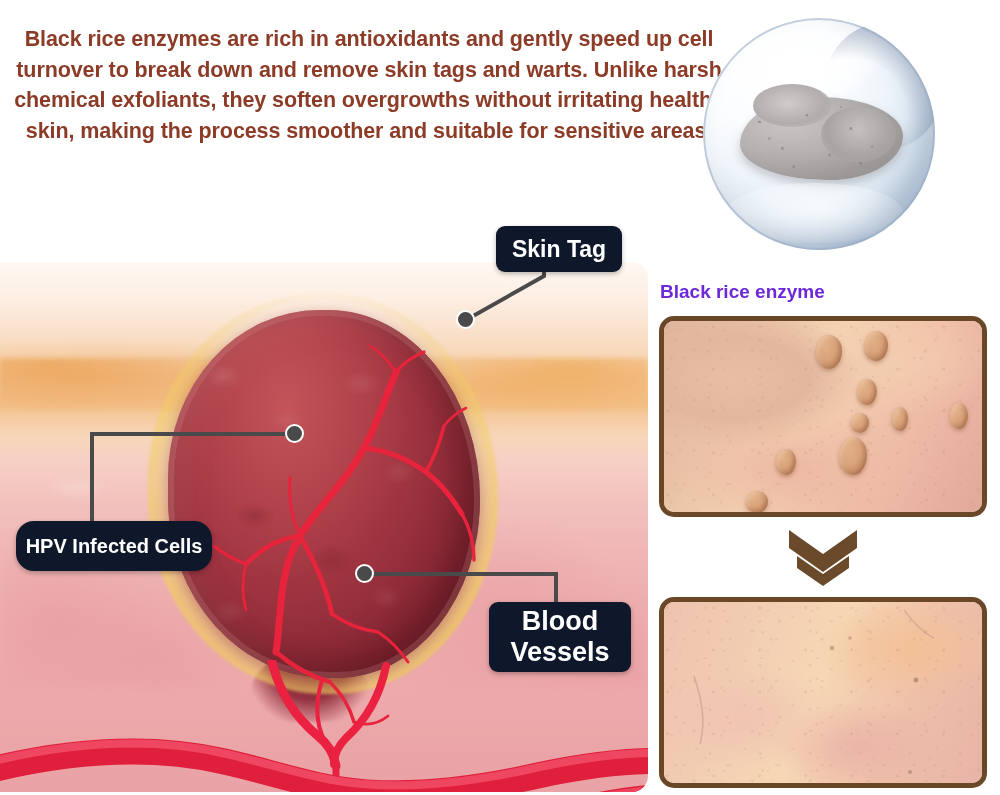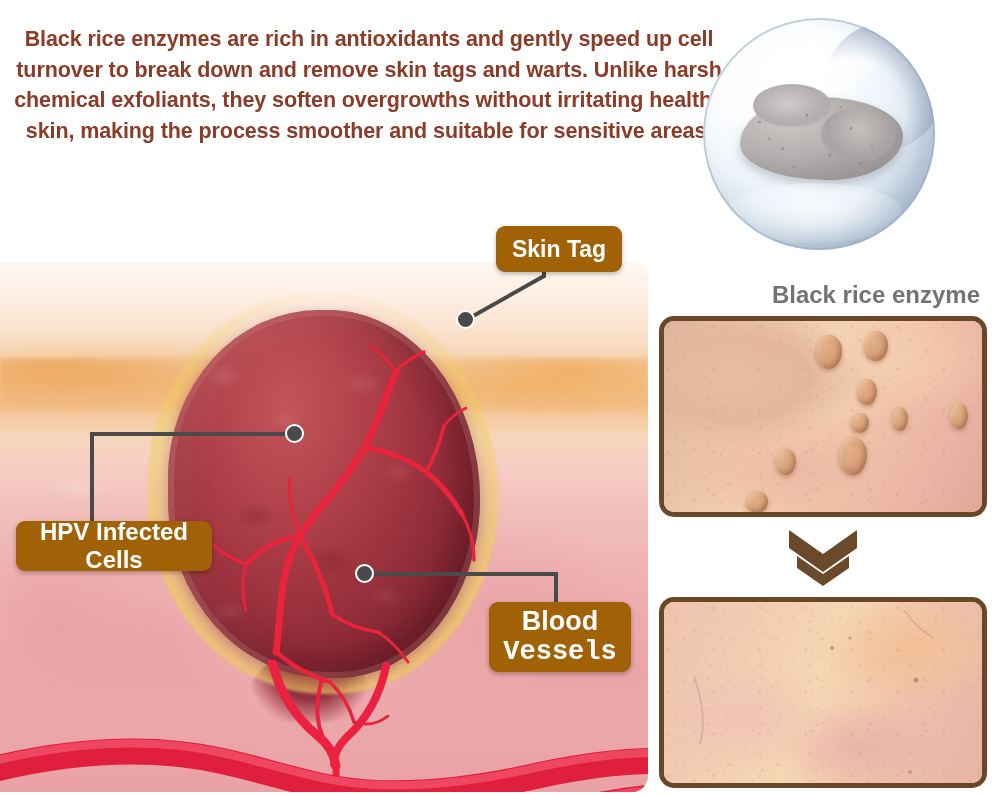--- a/index.html
+++ b/index.html
@@ -87,22 +87,22 @@
       radial-gradient(circle at 68% 38%, #7a7777 0 1.2px, transparent 1.6px),
       radial-gradient(circle at 81% 60%, #908d8c 0 1.3px, transparent 1.7px),
       radial-gradient(circle at 33% 84%, #81807f 0 1.2px, transparent 1.6px),
       radial-gradient(circle at 62% 12%, #8b8887 0 1.1px, transparent 1.5px),
       radial-gradient(circle at 18% 50%, #949191 0 1.3px, transparent 1.7px),
       radial-gradient(circle at 74% 80%, #7f7c7b 0 1.2px, transparent 1.6px);
   }
 
   .ingredient-caption{
     position:absolute;left:660px;top:281px;width:320px;
-    text-align:right;
-    color:#737373;font-weight:bold;font-size:24px;
+    text-align:left;
+    color:#6d28d9;font-weight:bold;font-size:19px;
   }
 
   
   .diagram{
     position:absolute;left:0;top:262px;width:648px;height:530px;
     border-radius:0 16px 16px 0;
     overflow:hidden;
     background:linear-gradient(#fff8f2 0%, #fdeee2 7%, #f9dfc8 14%, #f6cfa7 21%, #f4c38f 27%, #f7d7bb 33%, #f6cfc4 38%, #f2c0bc 46%, #efb3b3 58%, #eeadae 70%, #eca8aa 84%, #e9a2a5 100%);
   }
   .epidermis-band{
@@ -178,31 +178,31 @@
     border-radius:50% 50% 40% 40% / 60% 60% 40% 40%;
     filter:blur(1px);
   }
 
   
   .vessel{position:absolute;}
 
   
   .callout{
     position:absolute;
-    background:#a16207;
+    background:#0f172a;
     color:#ffffff;
     font-weight:bold;
     border-radius:9px;
     display:flex;align-items:center;justify-content:center;
     text-align:center;
     box-shadow:0 2px 5px rgba(0,0,0,.28);
     line-height:1.15;
   }
   #callout-skin-tag{left:496px;top:226px;width:126px;height:46px;font-size:23px;}
-  #callout-hpv{left:16px;top:521px;width:196px;height:50px;font-size:24px;}
+  #callout-hpv{left:16px;top:521px;width:196px;height:50px;font-size:20px;border-radius:18px;}
   #callout-blood{left:489px;top:602px;width:142px;height:70px;font-size:27px;}
 
   .leader-dot{
     position:absolute;width:19px;height:19px;border-radius:50%;
     background:#4a4a4a;border:2.5px solid #ffffff;
     box-sizing:border-box;
   }
 
   
   .photo-frame{
@@ -350,21 +350,21 @@
     <span>Skin Tag</span>
   </div>
 
   <div class="callout" id="callout-hpv">
     <span>HPV Infected Cells</span>
   </div>
 
   <div class="callout" id="callout-blood">
     <span style="display:block;">
       <span style="display:block;">Blood</span>
-      <span style="display:block;font-family:Liberation Mono, monospace;">Vessels</span>
+      <span style="display:block;">Vessels</span>
     </span>
   </div>
 
   <div class="photo-frame" id="photo-before">
     <div class="skin-before"></div>
     <div class="skin-grain"></div>
     <div class="tagbump" style="left:152px;top:14px;width:26px;height:34px;"></div>
     <div class="tagbump" style="left:200px;top:10px;width:24px;height:30px;"></div>
     <div class="tagbump" style="left:193px;top:58px;width:20px;height:26px;"></div>
     <div class="tagbump" style="left:187px;top:92px;width:18px;height:20px;"></div>

